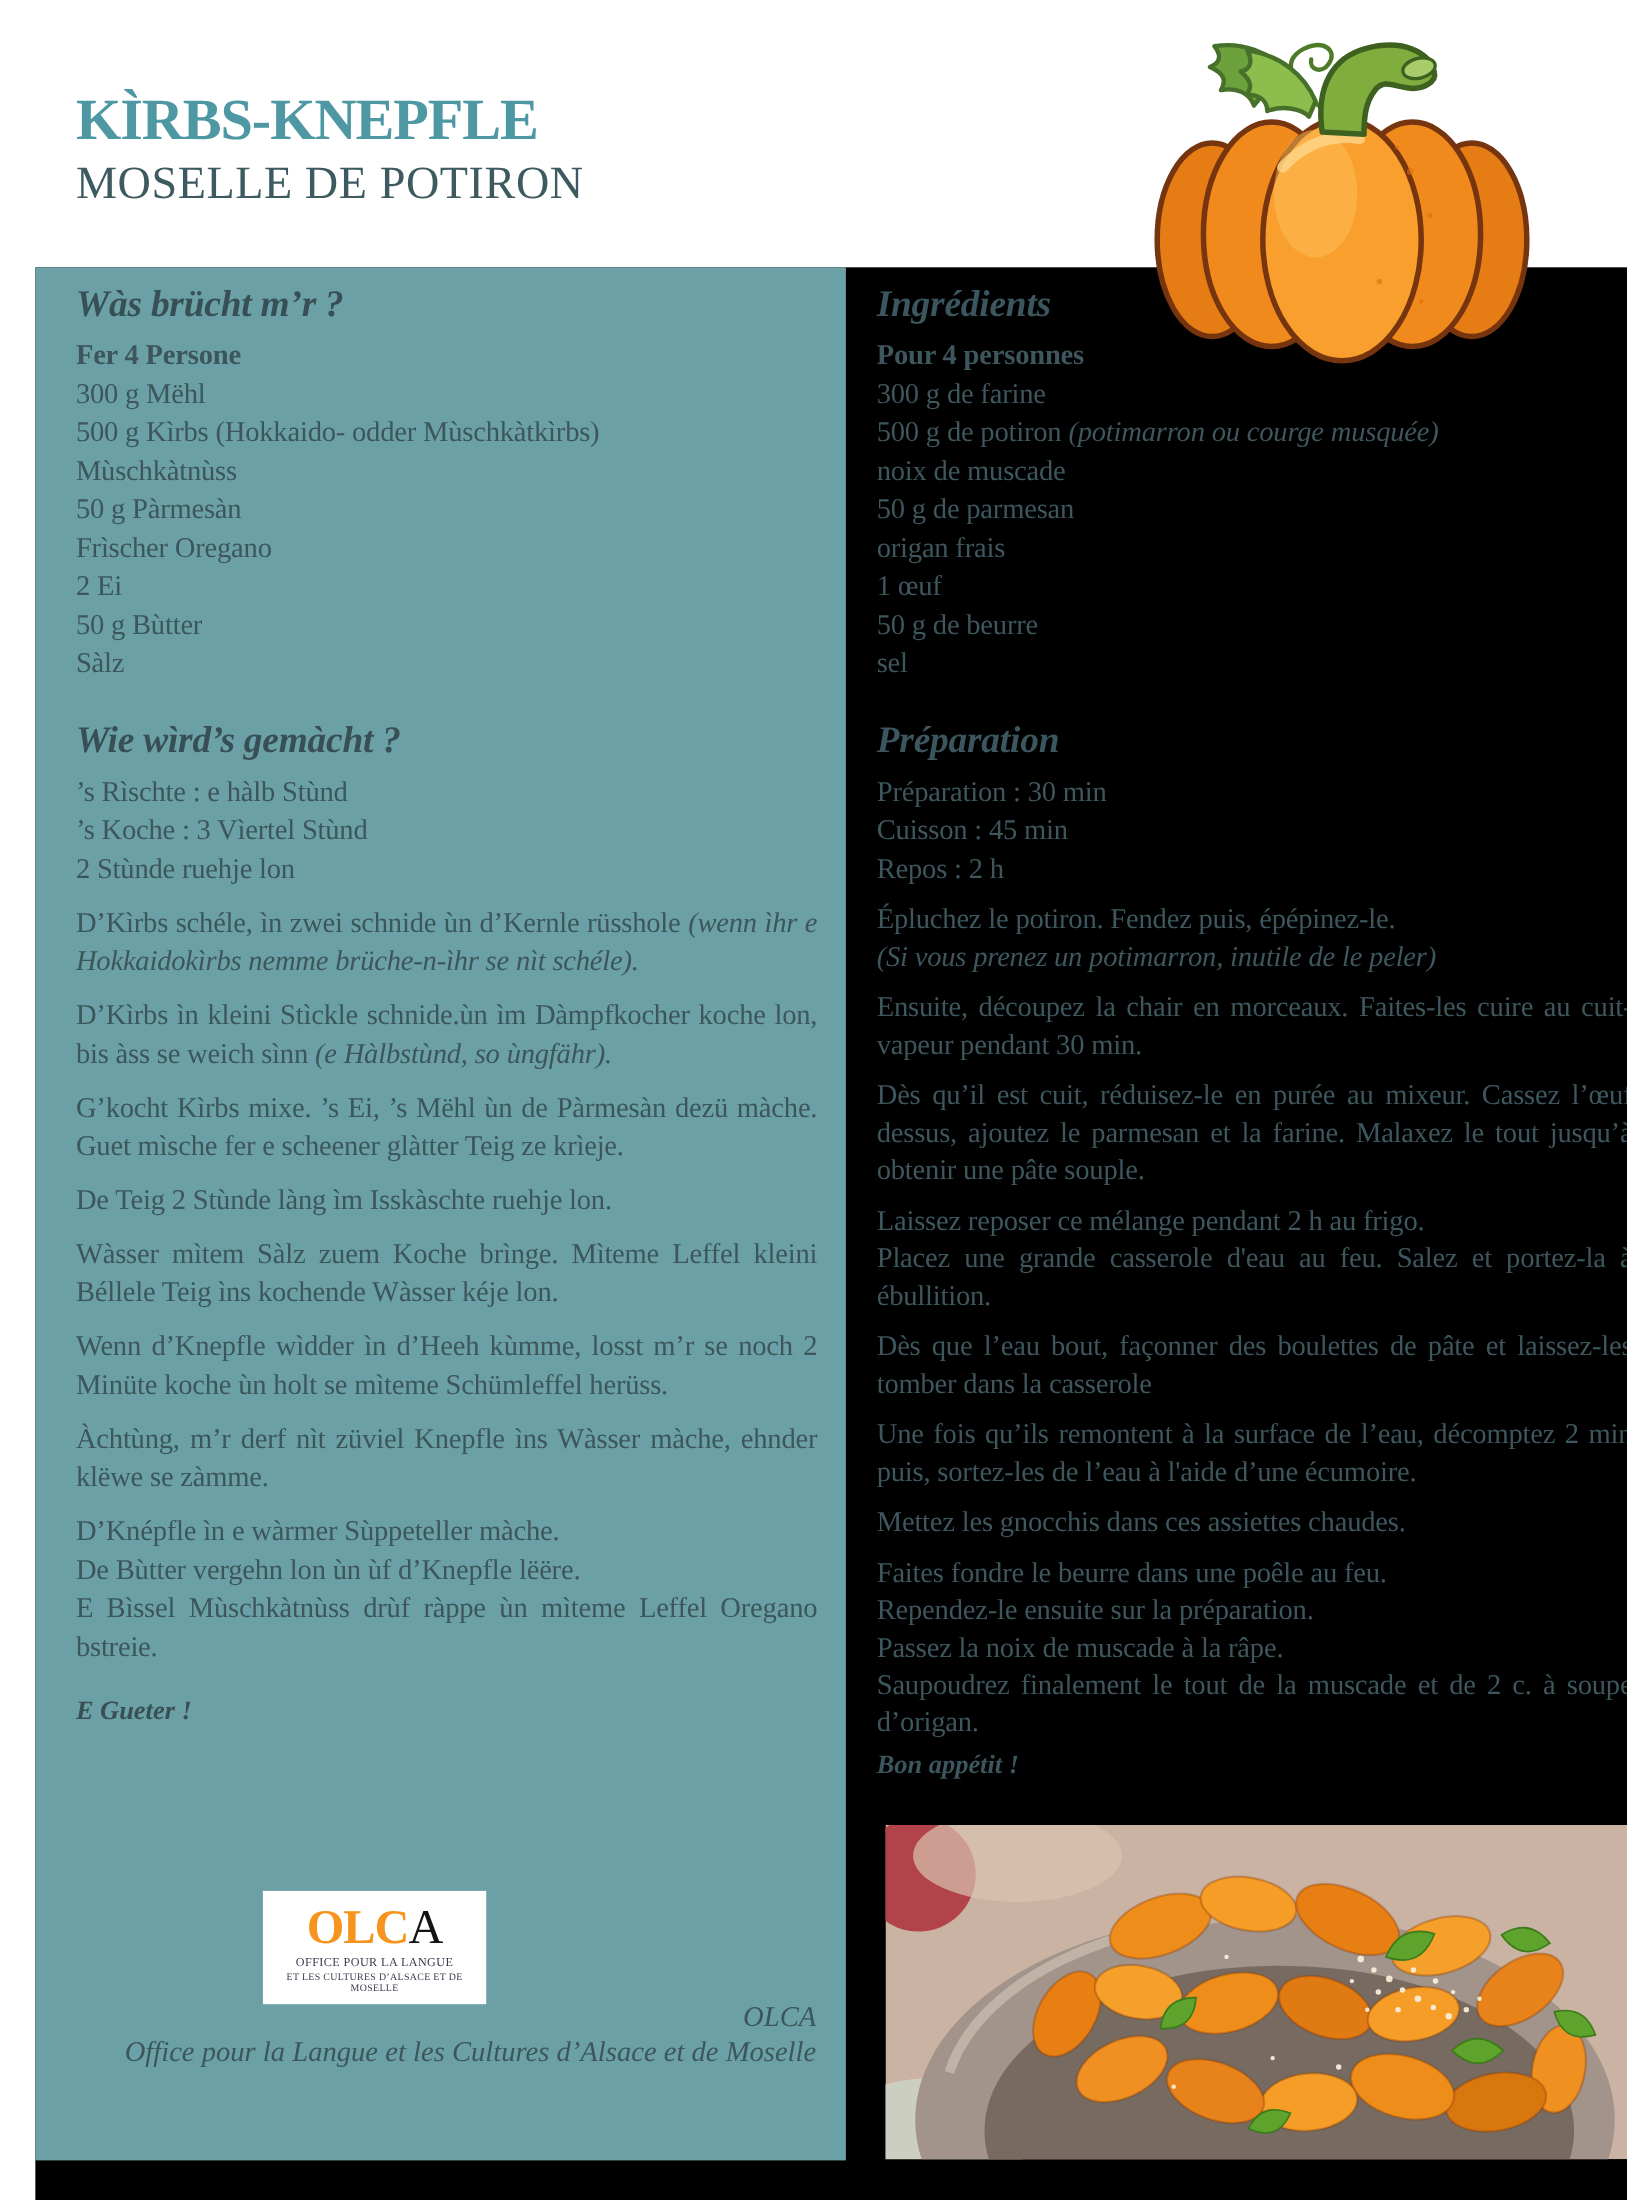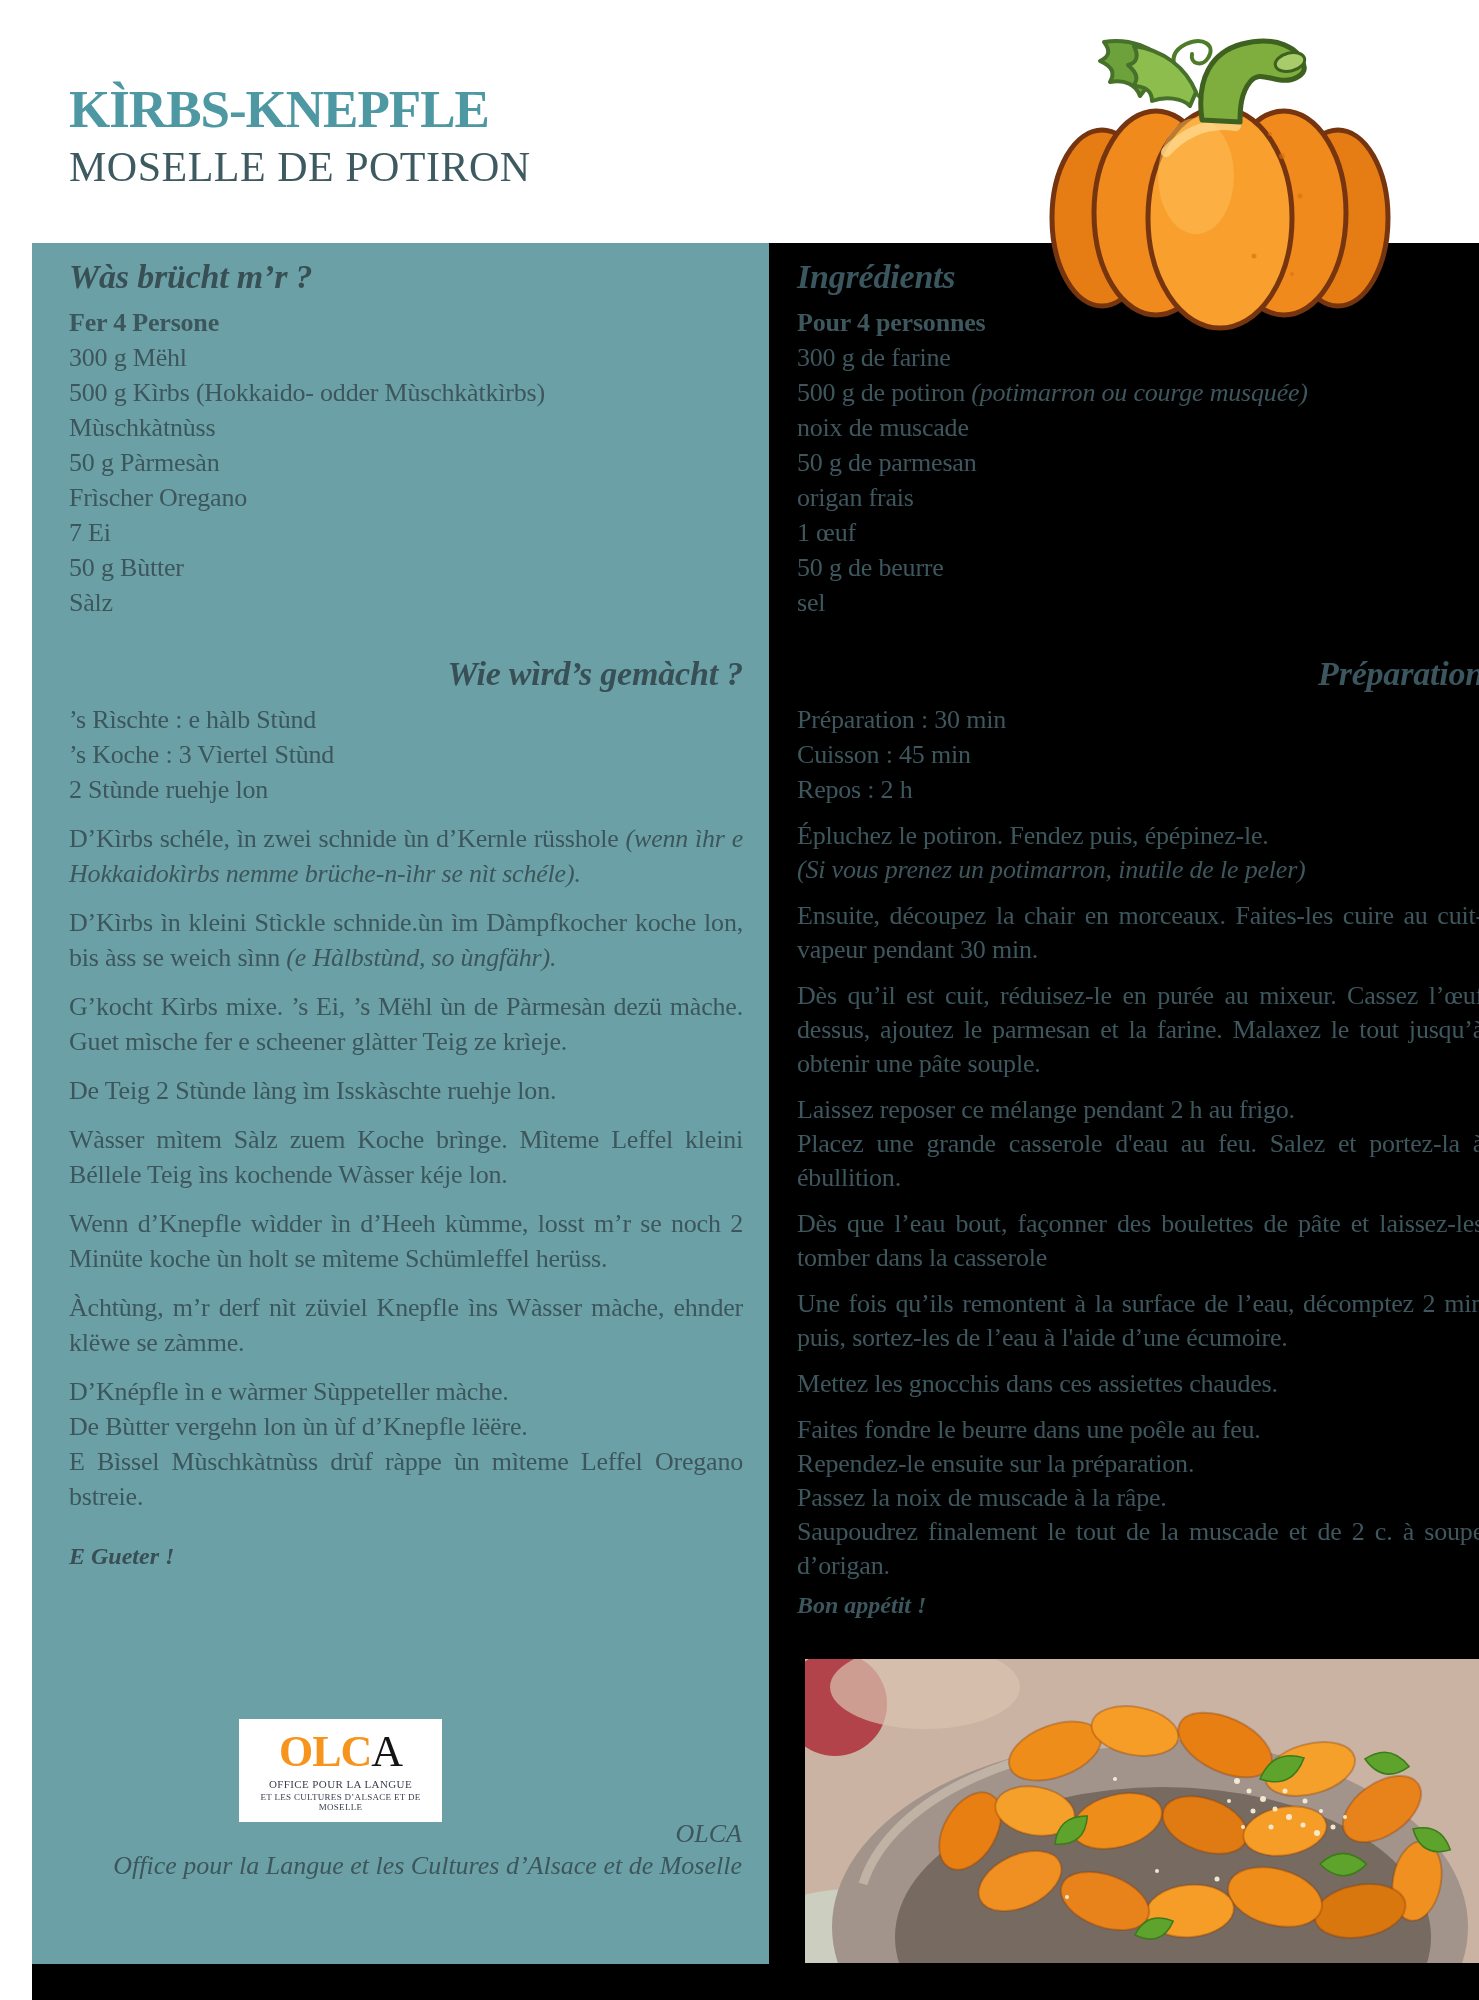--- a/index.html
+++ b/index.html
@@ -11,21 +11,21 @@
   
   .header{position:absolute;left:37px;top:82px;z-index:3;}
   .title{font-size:53px;font-weight:bold;letter-spacing:-1px;color:#4d98a2;line-height:1.05;}
   .subtitle{font-size:42px;font-weight:400;letter-spacing:.5px;color:#3e5a61;line-height:1.1;margin-top:6px;}
   
   .col{position:absolute;top:243px;z-index:2;color:#3c565c;font-size:26px;letter-spacing:-.2px;}
   .col-left{left:37px;width:674px;padding-top:14px;}
   .col-right{left:765px;width:687px;padding-top:14px;color:#3e575e;}
   .col-heading{font-size:34px;font-weight:bold;font-style:italic;color:#374f55;line-height:40px;margin:0 0 8px 0;}
   .col-right .col-heading{color:#3b565e;}
-  .col-heading.second{margin-top:34px;text-align:right;}
+  .col-heading.second{margin-top:34px;}
   .bold-line{font-weight:bold;line-height:35px;}
   .line{line-height:35px;}
   .col-right .line{line-height:35px;}
   .step{margin:14px 0 0 0;text-align:justify;white-space:pre-line;line-height:35px;}
   .col-right .step{line-height:34px;margin-top:12px;}
   .step em, .line em{font-style:italic;}
   .closing{position:absolute;z-index:2;font-size:24px;font-weight:bold;font-style:italic;}
   .closing-left{left:37px;top:1543px;color:#374f55;}
   .closing-right{left:765px;top:1592px;color:#3b565e;}
   
@@ -82,21 +82,21 @@
 
   <div class="col col-left">
     <h2 class="col-heading">Wàs brücht m’r ?</h2>
     <div class="bold-line">Fer 4 Persone</div>
     <div>
         <div class="line">300 g Mëhl</div>
         <div class="line">500 g Kìrbs (Hokkaido- odder Mùschkàtkìrbs)</div>
         <div class="line">Mùschkàtnùss</div>
         <div class="line">50 g Pàrmesàn</div>
         <div class="line">Frìscher Oregano</div>
-        <div class="line">7 Ei</div>
+        <div class="line">2 Ei</div>
         <div class="line">50 g Bùtter</div>
         <div class="line">Sàlz</div>
       </div>
     <h2 class="col-heading second">Wie wìrd’s gemàcht ?</h2>
     <div>
         <div class="line">’s Rìschte : e hàlb Stùnd</div>
         <div class="line">’s Koche : 3 Vìertel Stùnd</div>
         <div class="line">2 Stùnde ruehje lon</div>
       </div>
     <div>

